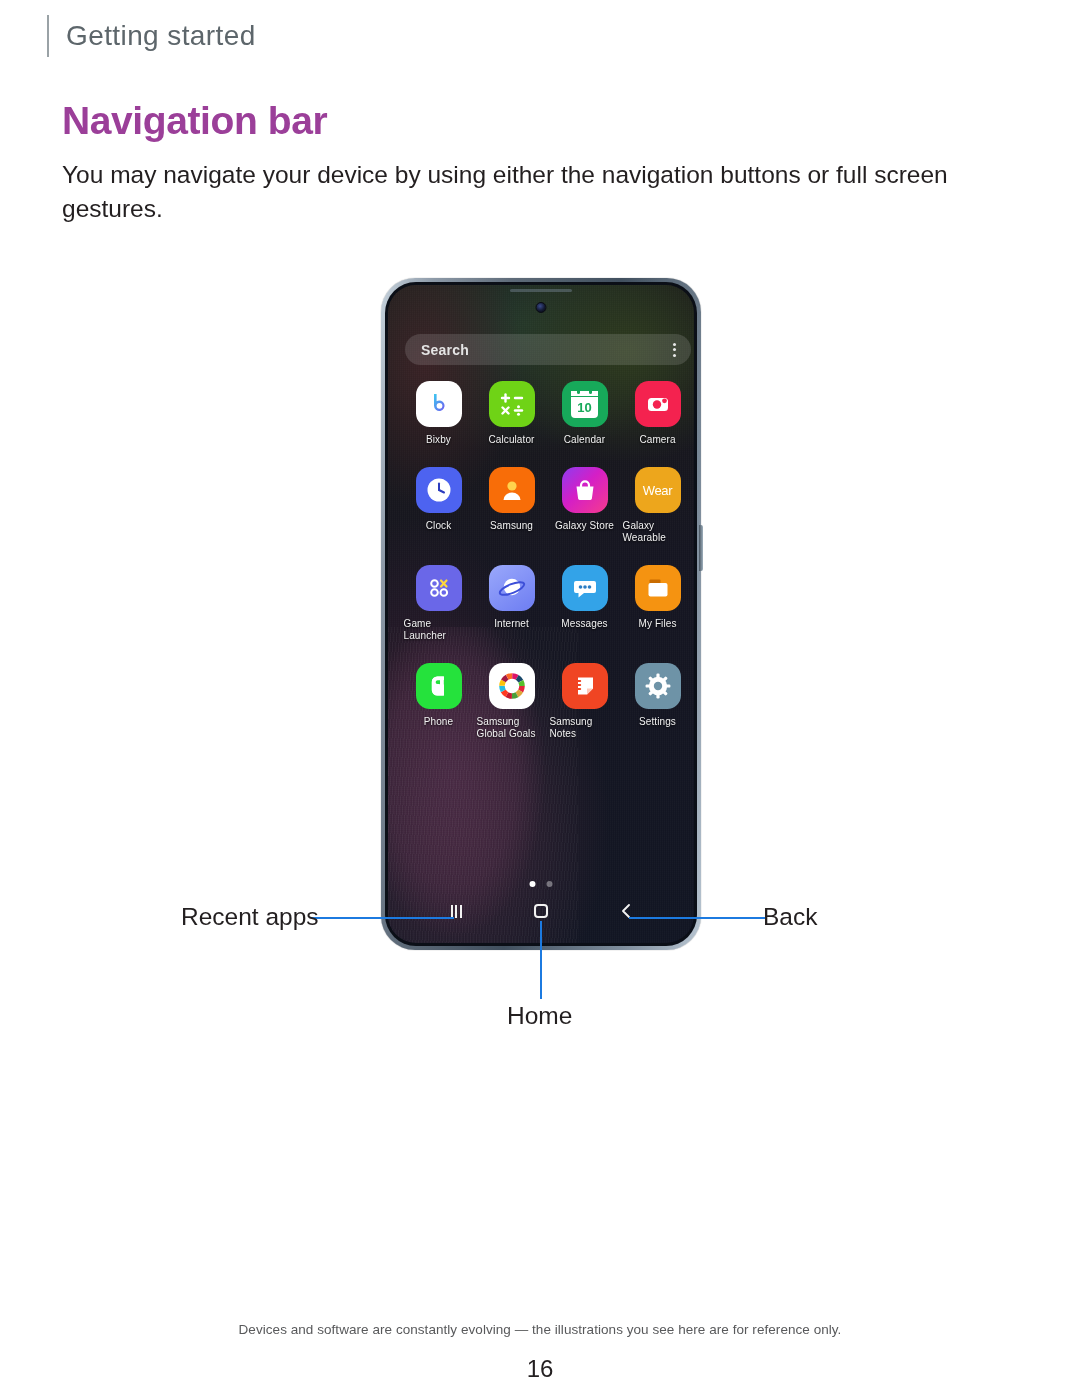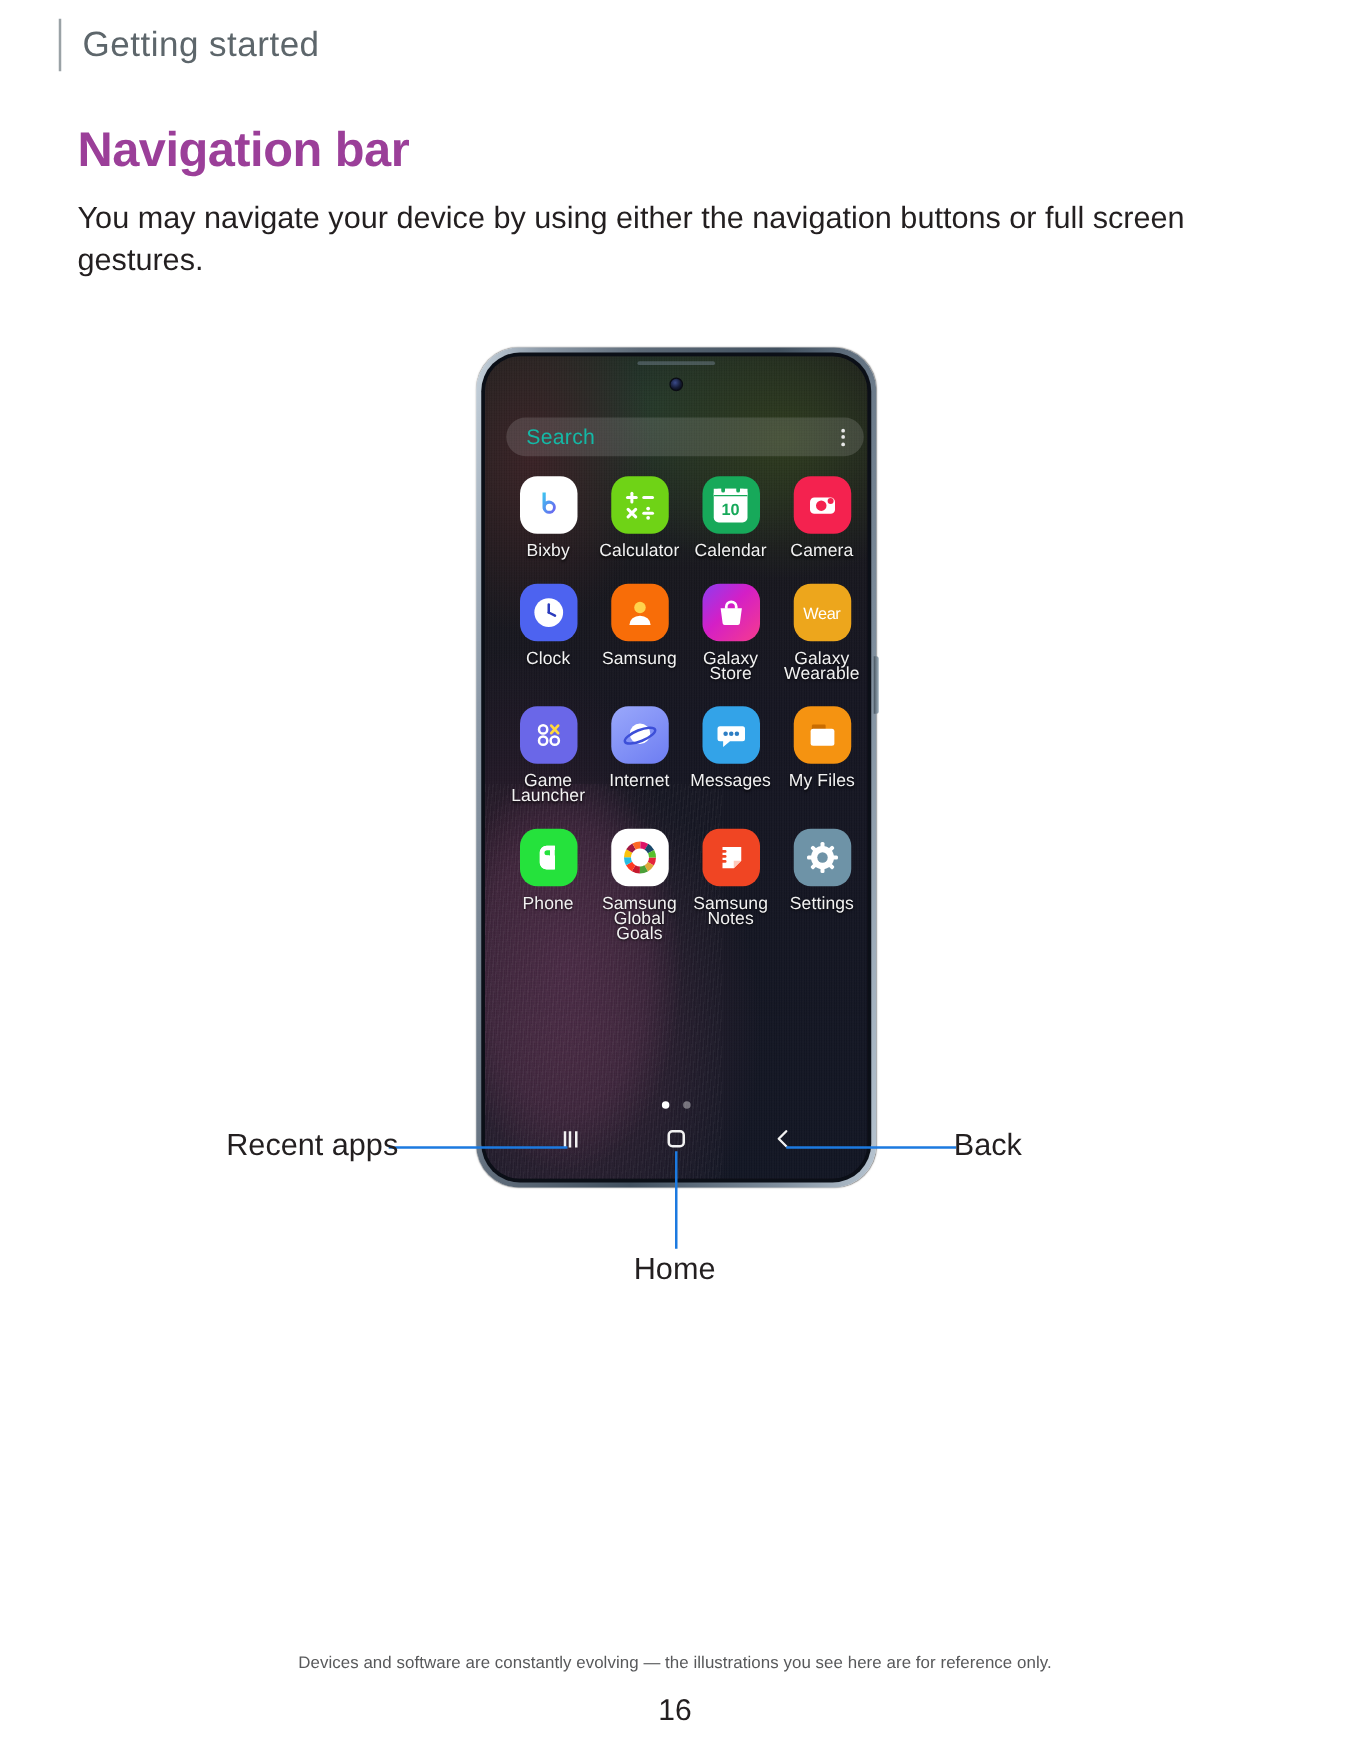--- a/index.html
+++ b/index.html
@@ -177,23 +177,23 @@
     width: 286px;
     height: 31px;
     border-radius: 16px;
     background: rgba(215,215,215,0.16);
     display: flex;
     align-items: center;
     justify-content: space-between;
     padding: 0 11px 0 16px;
   }
   .search-text {
-    font-size: 17px;
-    color: #14b8a6;
-    font-weight: 400;
+    font-size: 14px;
+    color: #e5e5e5;
+    font-weight: 700;
     letter-spacing: .2px;
   }
   .kebab {
     display: flex;
     flex-direction: column;
     gap: 2.5px;
     padding: 3px 4px;
   }
   .kebab i {
     display: block;
@@ -225,24 +225,23 @@
     display: flex;
     align-items: center;
     justify-content: center;
     position: relative;
     overflow: hidden;
   }
   
   .app-icon.squircle { border-radius: 30% / 30%; }
   .app-label {
     margin-top: 7px;
-    font-size: 14px;
+    font-size: 10px;
     line-height: 12px;
     color: #f2f2f2;
-    text-align: center;
     letter-spacing: .1px;
     text-shadow: 0 1px 2px rgba(0,0,0,.8);
     max-width: 70px;
   }
 
   
   .page-dots {
     position: absolute;
     left: 50%;
     transform: translateX(-50%);

